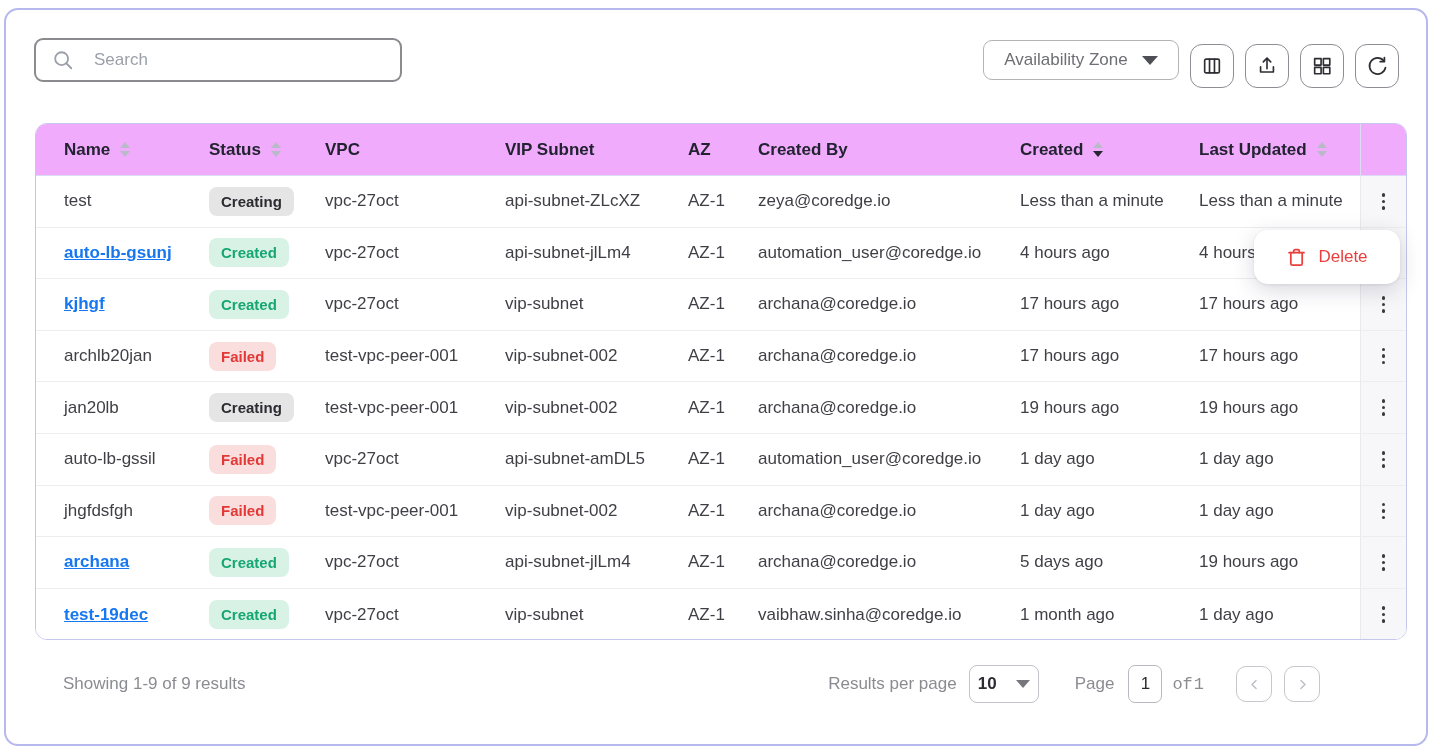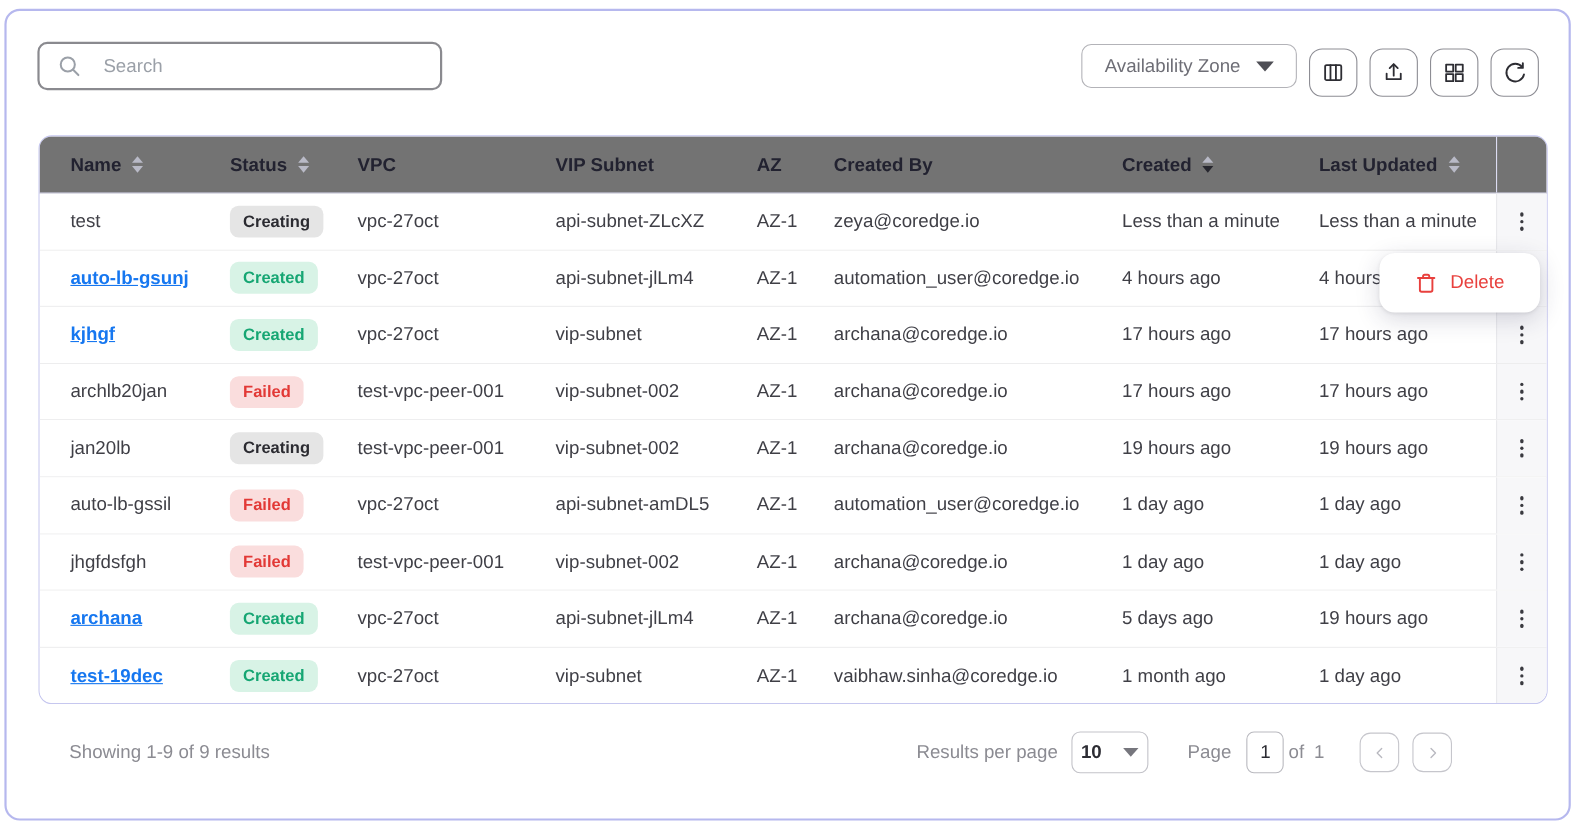--- a/index.html
+++ b/index.html
@@ -32,21 +32,21 @@
     justify-content:center; cursor:pointer; padding:0;
   }
   .icon-btn svg { stroke:#2d2d33; fill:none; stroke-width:1.8; stroke-linecap:round; stroke-linejoin:round; }
   .btn-columns { left:1184px; } .btn-export { left:1239px; } .btn-grid { left:1294px; } .btn-refresh { left:1349px; }
   
   .table {
     position:absolute; left:29px; top:113px; width:1372px; height:517px;
     border:1.5px solid #c6c7ef; border-radius:12px; overflow:hidden; background:#fff;
   }
   .tr { display:grid; grid-template-columns:145px 116px 180px 183px 70px 262px 179px 1fr 46px; padding-left:28px; align-items:center; }
-  .thead { height:52px; background:#737373; border-bottom:1px solid #dadaf2; }
+  .thead { height:52px; background:#f0abfc; border-bottom:1px solid #dadaf2; }
   .th { display:flex; align-items:center; gap:8px; font-size:17px; font-weight:700; color:#222230; }
   .sort { display:inline-flex; flex-direction:column; cursor:pointer; padding:2px; }
   .sort i { display:block; width:0; height:0; border-left:5px solid transparent; border-right:5px solid transparent; }
   .sort .up { border-bottom:6px solid #b9bac7; margin-bottom:3px; }
   .sort .down { border-top:6px solid #b9bac7; }
   .sort.desc .down { border-top-color:#26262e; }
   .tbody .tr { height:51.6px; border-bottom:1px solid #ededee; background:#fff; }
   .tbody .tr:last-child { border-bottom:none; }
   .td { font-size:17px; color:#3f3f46; }
   .name-text.link { color:#1677f0; font-weight:700; text-decoration:underline; cursor:pointer; }
@@ -76,21 +76,21 @@
     width:70px; height:38px; border:1.5px solid #c3c3c9; border-radius:8px; background:#fff;
     display:flex; align-items:center; justify-content:center; gap:19px; margin-left:12px; cursor:pointer;
   }
   .perpage-box .pp-val { font-size:17px; font-weight:700; color:#2c2c33; }
   .pp-caret { width:0; height:0; border-left:7px solid transparent; border-right:7px solid transparent; border-top:8px solid #76767d; }
   .page-lbl { margin-left:36px; }
   .page-box {
     width:34px; height:38px; border:1.5px solid #b9b9bf; border-radius:7px; background:#fff;
     display:flex; align-items:center; justify-content:center; font-size:17px; color:#2c2c33; margin-left:14px;
   }
-  .of-wrap { margin-left:4px; display:flex; gap:9px; }
+  .of-wrap { margin-left:10px; display:flex; gap:1px;font-family:Liberation Mono, monospace; }
   .nav-btn {
     width:36px; height:36px; border:1.5px solid #c6c6cc; border-radius:10px; background:#fff;
     display:flex; align-items:center; justify-content:center; padding:0; cursor:default;
   }
   .nav-btn:first-of-type { margin-left:32px; }
   .nav-btn + .nav-btn { margin-left:12px; }
   .nav-btn svg { stroke:#b9b9c0; fill:none; stroke-width:2; stroke-linecap:round; stroke-linejoin:round; }
 </style>
 </head>
 <body>

